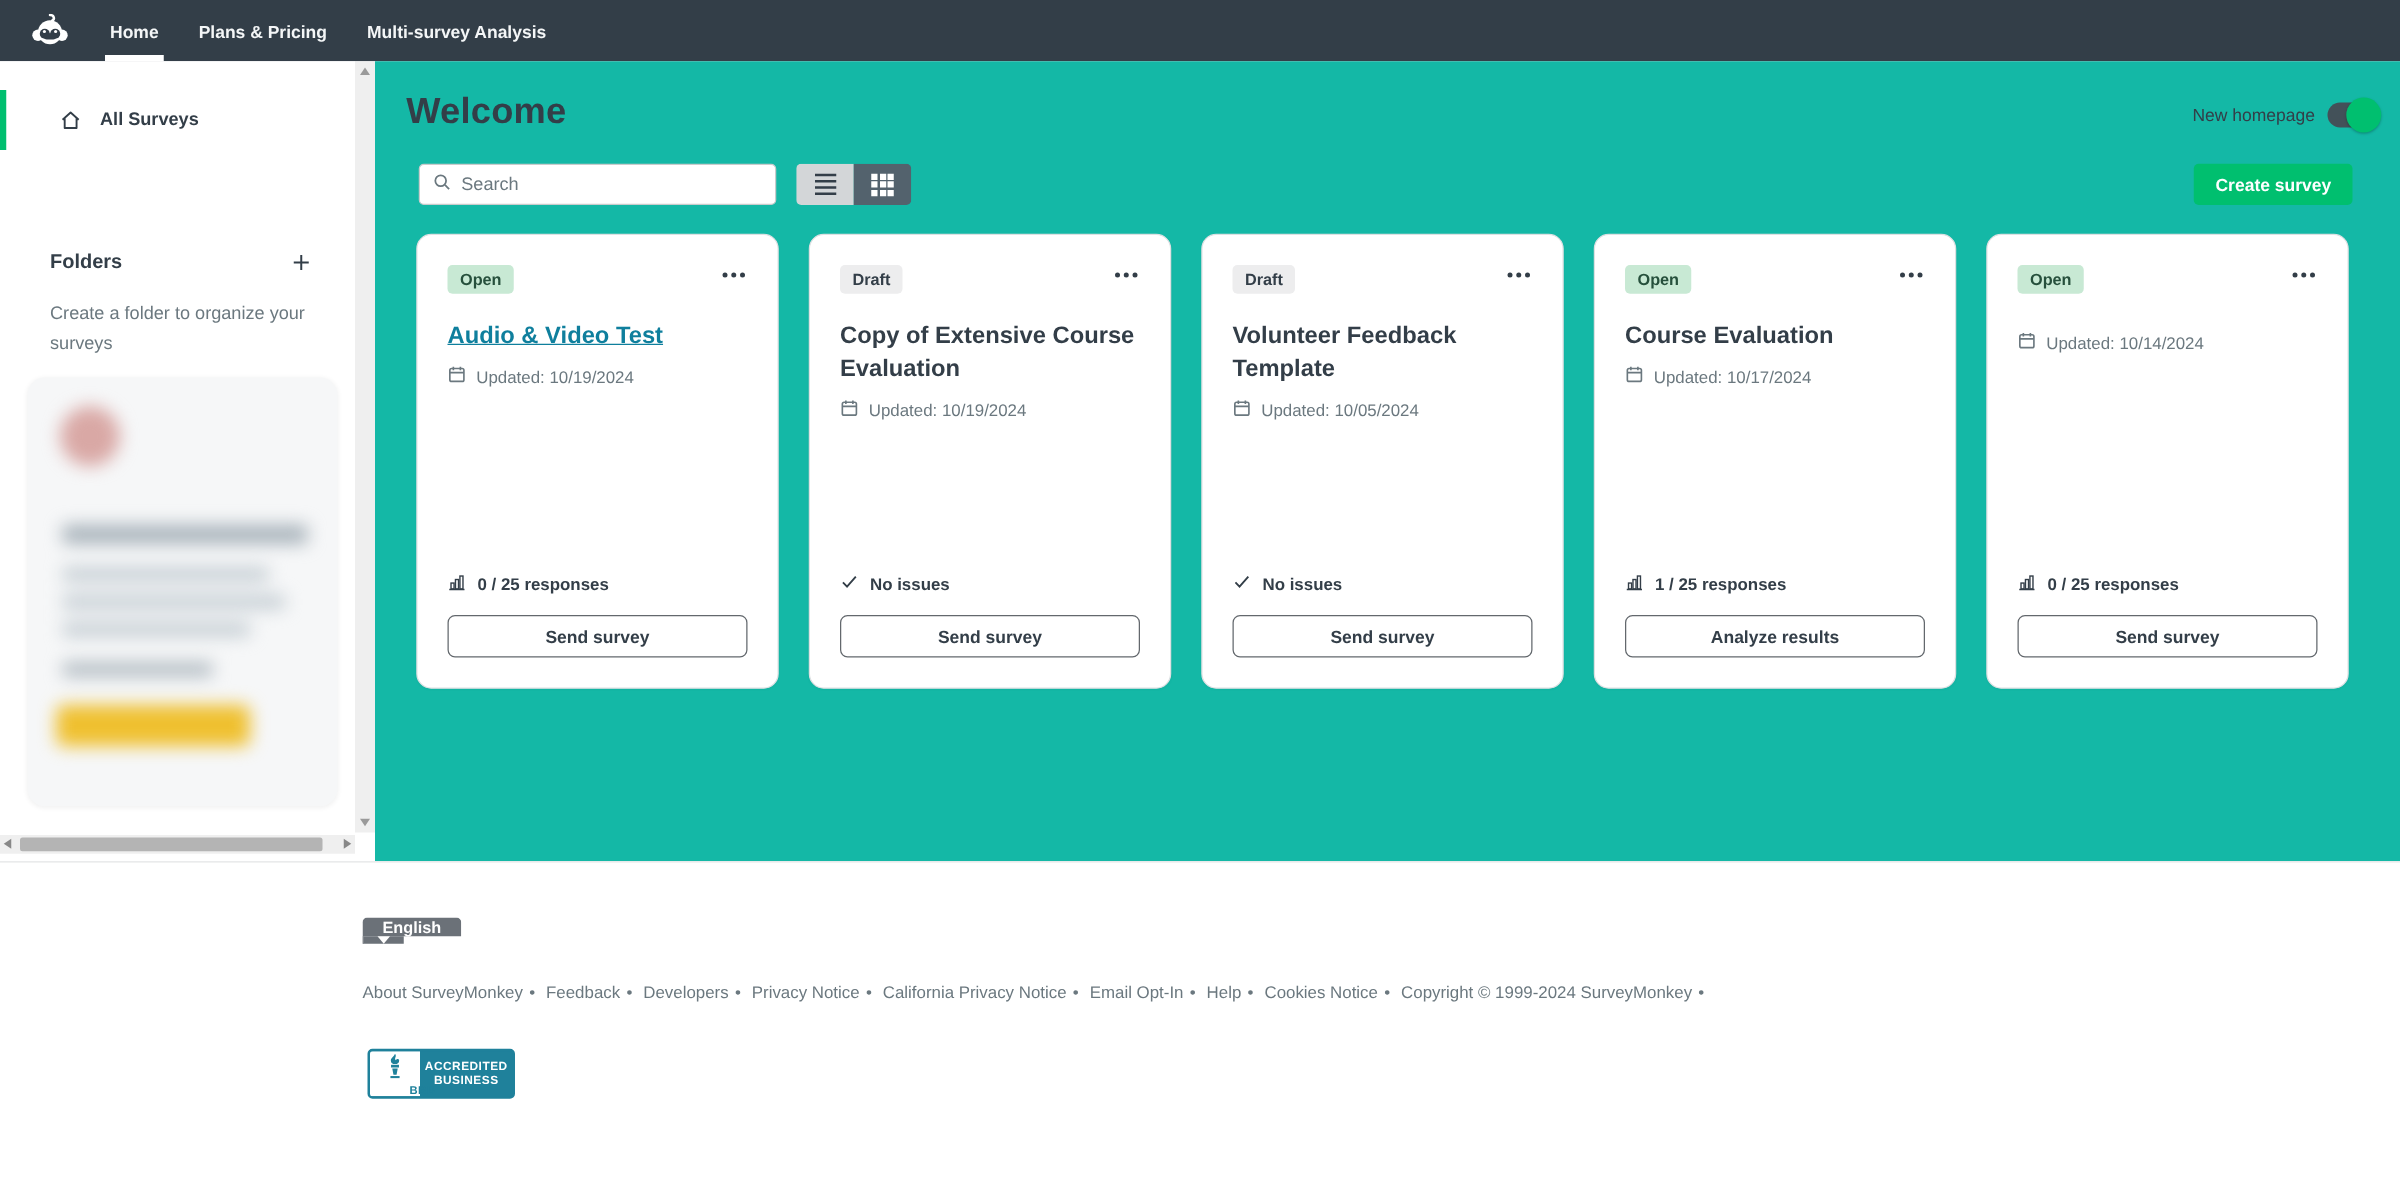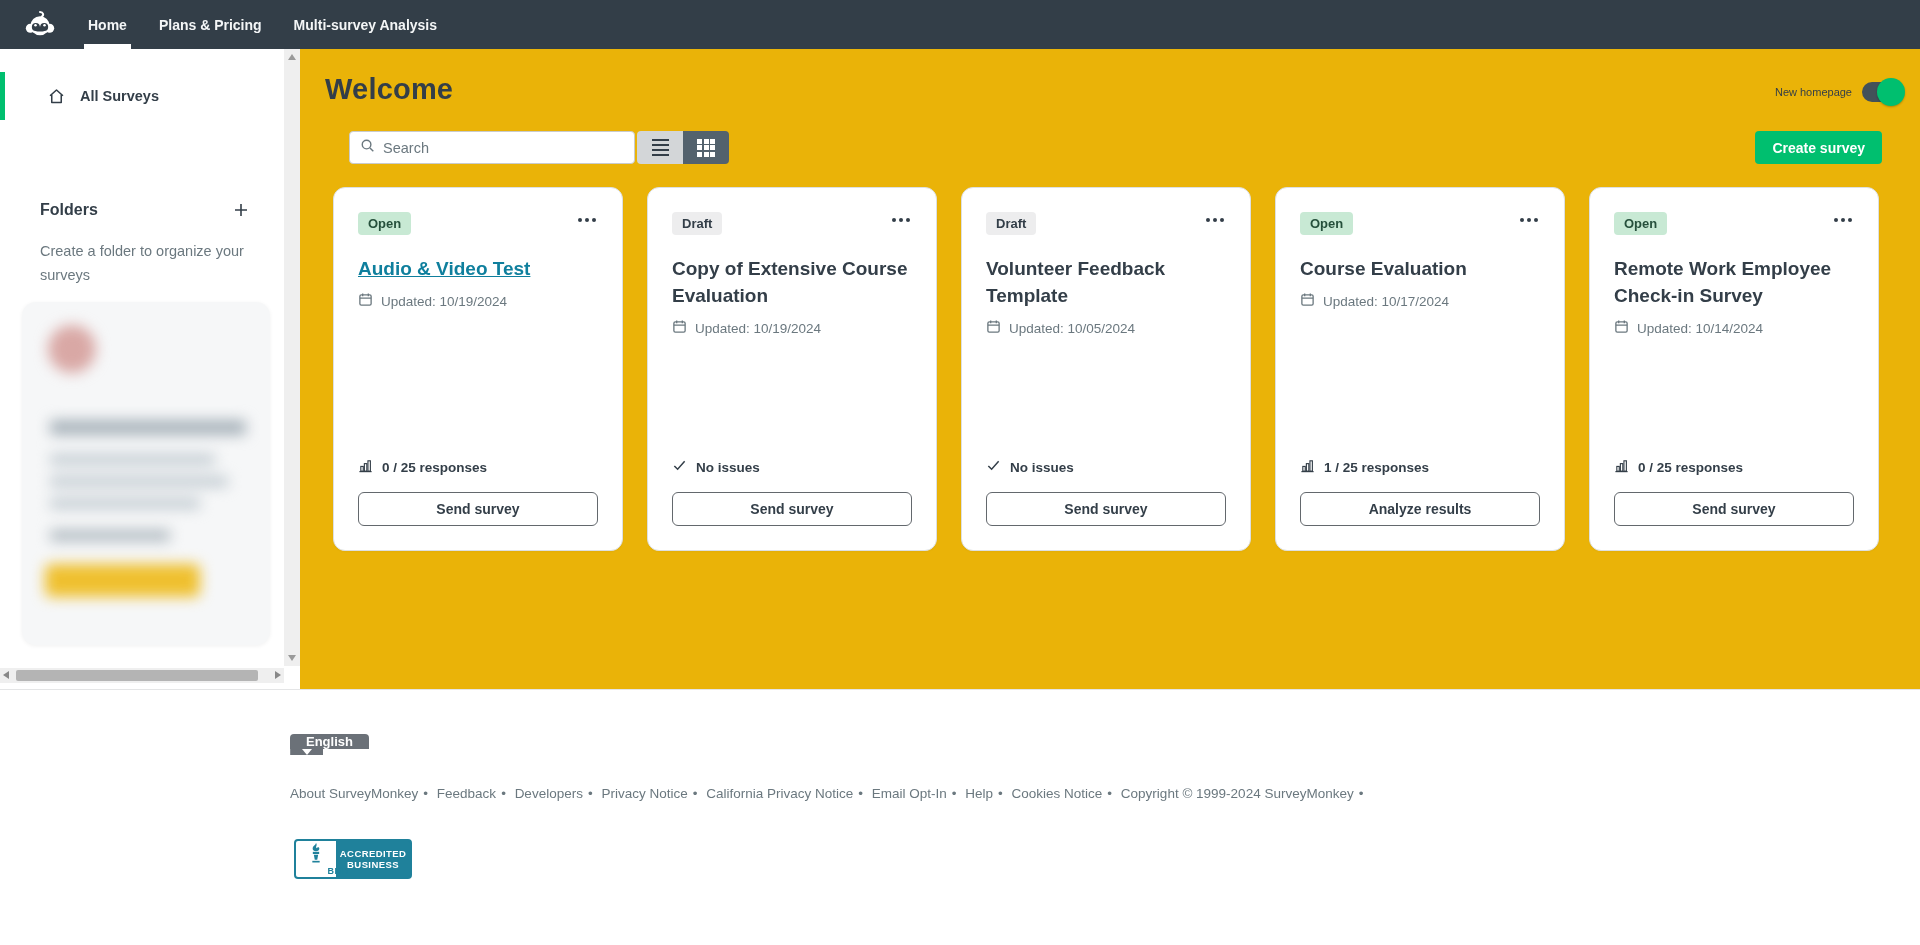--- a/index.html
+++ b/index.html
@@ -42,29 +42,29 @@
   .vscroll { position:absolute; top:49px; left:284px; width:16px; height:617px; background:#efefef; }
   .hscroll { position:absolute; top:619px; left:0; width:284px; height:15px; background:#efefef; }
   .sidebar .hscroll-thumb { position:absolute; top:2px; left:16px; width:242px; height:11px; background:#b4b4b4; border-radius:2px; }
   .tri { width:0; height:0; position:absolute; }
   .tri-up { left:4px; top:5px; border-left:4px solid transparent; border-right:4px solid transparent; border-bottom:6px solid #9a9a9a; }
   .tri-down { left:4px; bottom:5px; border-left:4px solid transparent; border-right:4px solid transparent; border-top:6px solid #9a9a9a; }
   .tri-left { left:3px; top:3px; border-top:4px solid transparent; border-bottom:4px solid transparent; border-right:6px solid #888; }
   .tri-right { right:3px; top:3px; border-top:4px solid transparent; border-bottom:4px solid transparent; border-left:6px solid #888; }
 
   
-  .main { position:absolute; top:49px; left:300px; width:1620px; height:640px; background:#eab308; }
+  .main { position:absolute; top:49px; left:300px; width:1620px; height:640px; background:#14b8a6; }
   .page-title { position:absolute; top:24px; left:25px; font-size:29px; font-weight:700; color:#333e48; letter-spacing:.2px; }
   .homepage-toggle { position:absolute; top:33px; right:18px; display:flex; align-items:center; gap:10px; }
-  .homepage-toggle .lbl { font-size:11px; color:#333e48; }
+  .homepage-toggle .lbl { font-size:14px; color:#333e48; }
   .switch { position:relative; width:40px; height:20px; border-radius:10px; background:#435159; cursor:pointer; }
   .switch .knob { position:absolute; right:-3px; top:-4px; width:28px; height:28px; border-radius:50%; background:#00bf6f; box-shadow:0 1px 2px rgba(0,0,0,.25); }
 
   .controls { position:absolute; top:82px; left:33px; right:38px; height:33px; }
-  .search-box { position:absolute; left:16px; top:0; width:286px; height:33px; border:1px solid #c9cbcc; border-radius:4px; background:#fff; display:flex; align-items:center; padding:0 10px; gap:8px; }
+  .search-box { position:absolute; left:2px; top:0; width:286px; height:33px; border:1px solid #c9cbcc; border-radius:4px; background:#fff; display:flex; align-items:center; padding:0 10px; gap:8px; }
   .search-box input { border:none; outline:none; flex:1; font-size:14.5px; font-family:"Liberation Sans",sans-serif; color:#333e48; background:transparent; }
   .search-box input::placeholder { color:#6b787f; }
   .view-toggle { position:absolute; left:304px; top:0; height:33px; display:flex; border-radius:4px; overflow:hidden; }
   .vt-btn { width:46px; height:33px; display:flex; align-items:center; justify-content:center; cursor:pointer; }
   .vt-list { background:#d3d6d8; }
   .vt-grid { background:#53626d; }
   .list-icon { display:flex; flex-direction:column; gap:2.5px; }
   .list-icon i { display:block; width:17px; height:2.5px; background:#333e48; }
   .grid-icon { display:grid; grid-template-columns:repeat(3,5px); grid-template-rows:repeat(3,5px); gap:1.5px; }
   .grid-icon i { background:#fff; }
@@ -348,21 +348,20 @@
 
       <div class="card">
         <div class="card-head">
           <span class="badge open">Open</span>
           <span class="dots">
               <i></i>
               <i></i>
               <i></i>
             </span>
         </div>
-        <div class="card-title">Remote Work Employee Check-in Survey</div>
         <div class="updated">
           <span><svg viewBox="0 0 16 16" width="15" height="15">
                 <rect x="2" y="3" width="12" height="11" rx="1.5" stroke="#6b787f" stroke-width="1.4" fill="none"></rect>
                 <path d="M2 6.5h12M5 1.5v3M11 1.5v3" stroke="#6b787f" stroke-width="1.4"></path>
               </svg></span>
           <span>Updated: 10/14/2024</span>
         </div>
         <div class="metric">
           <span><svg viewBox="0 0 16 16" width="15" height="15">
                 <path d="M1.5 14.5h13" stroke="#333e48" stroke-width="1.3"></path>

